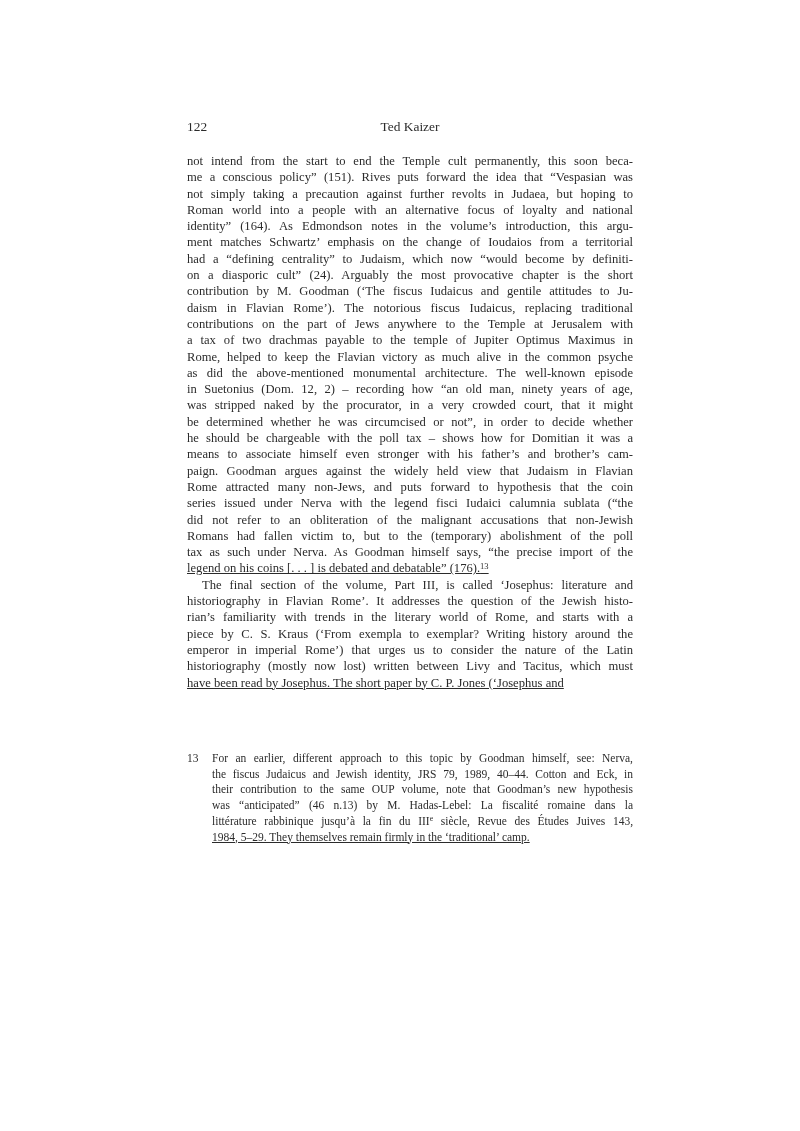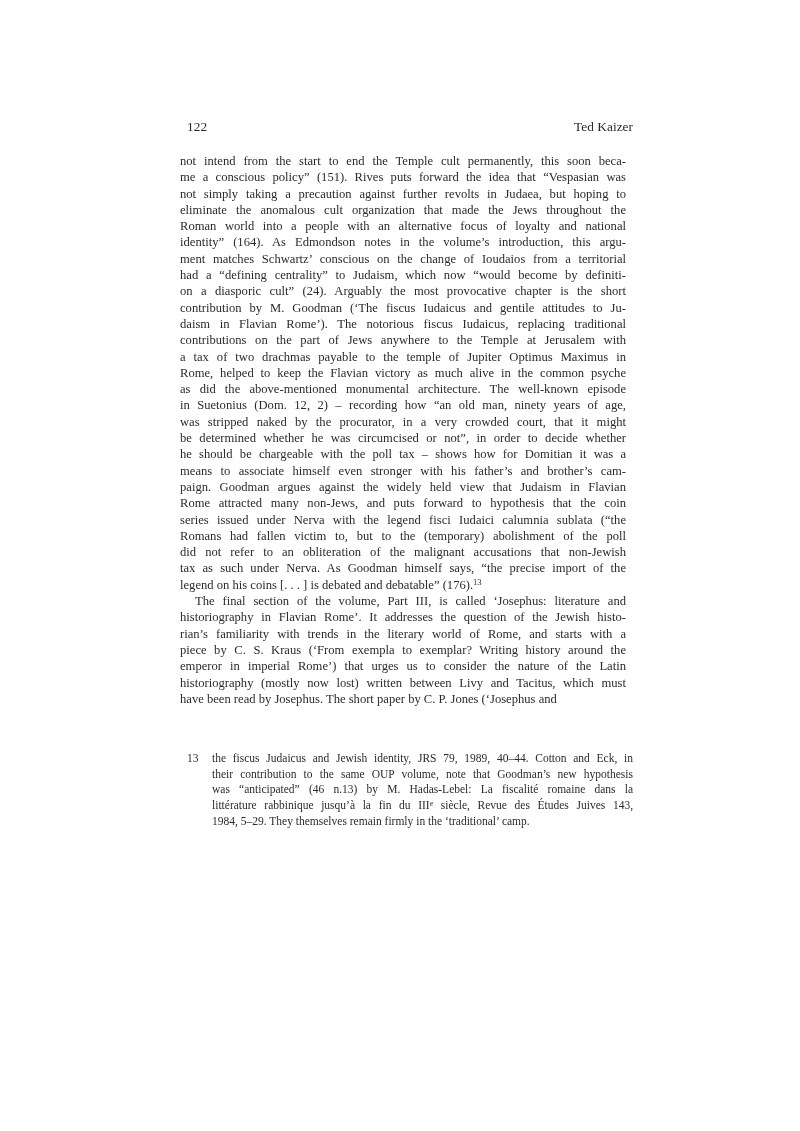--- a/index.html
+++ b/index.html
@@ -14,39 +14,39 @@
     width: 800px; height: 1131px;
     background: #ffffff;
     overflow: hidden;
   }
   .header {
     position: absolute;
     top: 119px; left: 187px; width: 446px;
     font-size: 13.4px; line-height: 15px;
   }
   .page-number { position: absolute; left: 0; top: 0; }
-  .running-head { display: block; text-align: right; font-family: Liberation Serif, serif; }
+  .running-head { display: block; text-align: center; font-family: Liberation Serif, serif; }
   .body-col {
     position: absolute;
-    top: 153px; left: 180px; width: 446px;
+    top: 153px; left: 187px; width: 446px;
     font-size: 12.6px; line-height: 16.3px;
   }
   .footnote {
     position: absolute;
     top: 751px; left: 187px; width: 446px;
     font-size: 11.5px; line-height: 15.7px;
     display: flex;
   }
   .fn-number { width: 25px; flex: 0 0 25px; }
   .fn-text { flex: 1; }
   .line {
     text-align: justify;
     text-align-last: justify;
   }
-  .line.last { text-align-last: left; }
+  .line.last { text-align-last: left; text-decoration: underline; }
   .line.ind { text-indent: 15px; }
   .it { }
   sup {
     font-size: 0.68em;
     line-height: 0;
     position: relative;
     top: -0.45em;
     vertical-align: baseline;
   }
 </style>
@@ -58,59 +58,59 @@
   <div class="header">
     <span class="page-number">122</span>
     <span class="running-head">Ted Kaizer</span>
   </div>
 
   <div class="body-col">
     <div>
         <div class="line"><span>not intend from the start to end the Temple cult permanently, this soon beca-</span></div>
         <div class="line"><span>me a conscious policy” (151). Rives puts forward the idea that “Vespasian was</span></div>
         <div class="line"><span>not simply taking a precaution against further revolts in Judaea, but hoping to</span></div>
-        <div class="line"><span>eliminate the anomalous cult organization that made the Jews throughout the</span></div>
         <div class="line"><span>Roman world into a people with an alternative focus of loyalty and national</span></div>
         <div class="line"><span>identity” (164). As Edmondson notes in the volume’s introduction, this argu-</span></div>
-        <div class="line"><span>ment matches Schwartz’ conscious on the change of </span><span class="it">Ioudaios</span><span> from a territorial</span></div>
+        <div class="line"><span>ment matches Schwartz’ emphasis on the change of </span><span class="it">Ioudaios</span><span> from a territorial</span></div>
         <div class="line"><span>had a “defining centrality” to Judaism, which now “would become by definiti-</span></div>
         <div class="line"><span>on a diasporic cult” (24). Arguably the most provocative chapter is the short</span></div>
         <div class="line"><span>contribution by M. Goodman (‘The </span><span class="it">fiscus Iudaicus</span><span> and gentile attitudes to Ju-</span></div>
         <div class="line"><span>daism in Flavian Rome’). The notorious </span><span class="it">fiscus Iudaicus</span><span>, replacing traditional</span></div>
         <div class="line"><span>contributions on the part of Jews anywhere to the Temple at Jerusalem with</span></div>
         <div class="line"><span>a tax of two drachmas payable to the temple of Jupiter Optimus Maximus in</span></div>
         <div class="line"><span>Rome, helped to keep the Flavian victory as much alive in the common psyche</span></div>
         <div class="line"><span>as did the above-mentioned monumental architecture. The well-known episode</span></div>
         <div class="line"><span>in Suetonius (Dom. 12, 2) – recording how “an old man, ninety years of age,</span></div>
         <div class="line"><span>was stripped naked by the procurator, in a very crowded court, that it might</span></div>
         <div class="line"><span>be determined whether he was circumcised or not”, in order to decide whether</span></div>
         <div class="line"><span>he should be chargeable with the poll tax – shows how for Domitian it was a</span></div>
         <div class="line"><span>means to associate himself even stronger with his father’s and brother’s cam-</span></div>
         <div class="line"><span>paign. Goodman argues against the widely held view that Judaism in Flavian</span></div>
         <div class="line"><span>Rome attracted many non-Jews, and puts forward to hypothesis that the coin</span></div>
         <div class="line"><span>series issued under Nerva with the legend </span><span class="it">fisci Iudaici calumnia sublata</span><span> (“the</span></div>
+        <div class="line"><span>did not refer to an obliteration of the malignant accusations that non-Jewish</span></div>
         <div class="line"><span>Romans had fallen victim to, but to the (temporary) abolishment of the poll</span></div>
-        <div class="line"><span>did not refer to an obliteration of the malignant accusations that non-Jewish</span></div>
         <div class="line"><span>tax as such under Nerva. As Goodman himself says, “the precise import of the</span></div>
         <div class="line last"><span>legend on his coins [. . . ] is debated and debatable” (176).</span><sup>13</sup></div>
       </div>
     <div>
         <div class="line ind"><span>The final section of the volume, Part III, is called ‘Josephus: literature and</span></div>
         <div class="line"><span>historiography in Flavian Rome’. It addresses the question of the Jewish histo-</span></div>
         <div class="line"><span>rian’s familiarity with trends in the literary world of Rome, and starts with a</span></div>
         <div class="line"><span>piece by C. S. Kraus (‘From </span><span class="it">exempla</span><span> to </span><span class="it">exemplar</span><span>? Writing history around the</span></div>
         <div class="line"><span>emperor in imperial Rome’) that urges us to consider the nature of the Latin</span></div>
         <div class="line"><span>historiography (mostly now lost) written between Livy and Tacitus, which must</span></div>
         <div class="line last"><span>have been read by Josephus. The short paper by C. P. Jones (‘Josephus and</span></div>
       </div>
   </div>
 
   <div class="footnote">
     <div class="fn-number">13</div>
     <div class="fn-text">
+        <div class="line"><span>For an earlier, different approach to this topic by Goodman himself, see: Nerva,</span></div>
         <div class="line"><span>the fiscus Judaicus and Jewish identity, JRS 79, 1989, 40–44. Cotton and Eck, in</span></div>
         <div class="line"><span>their contribution to the same OUP volume, note that Goodman’s new hypothesis</span></div>
         <div class="line"><span>was “anticipated” (46 n.13) by M. Hadas-Lebel: La fiscalité romaine dans la</span></div>
         <div class="line"><span>littérature rabbinique jusqu’à la fin du III</span><sup>e</sup><span> siècle, Revue des Études Juives 143,</span></div>
         <div class="line last"><span>1984, 5–29. They themselves remain firmly in the ‘traditional’ camp.</span></div>
       </div>
   </div>
 
 </div>
 

